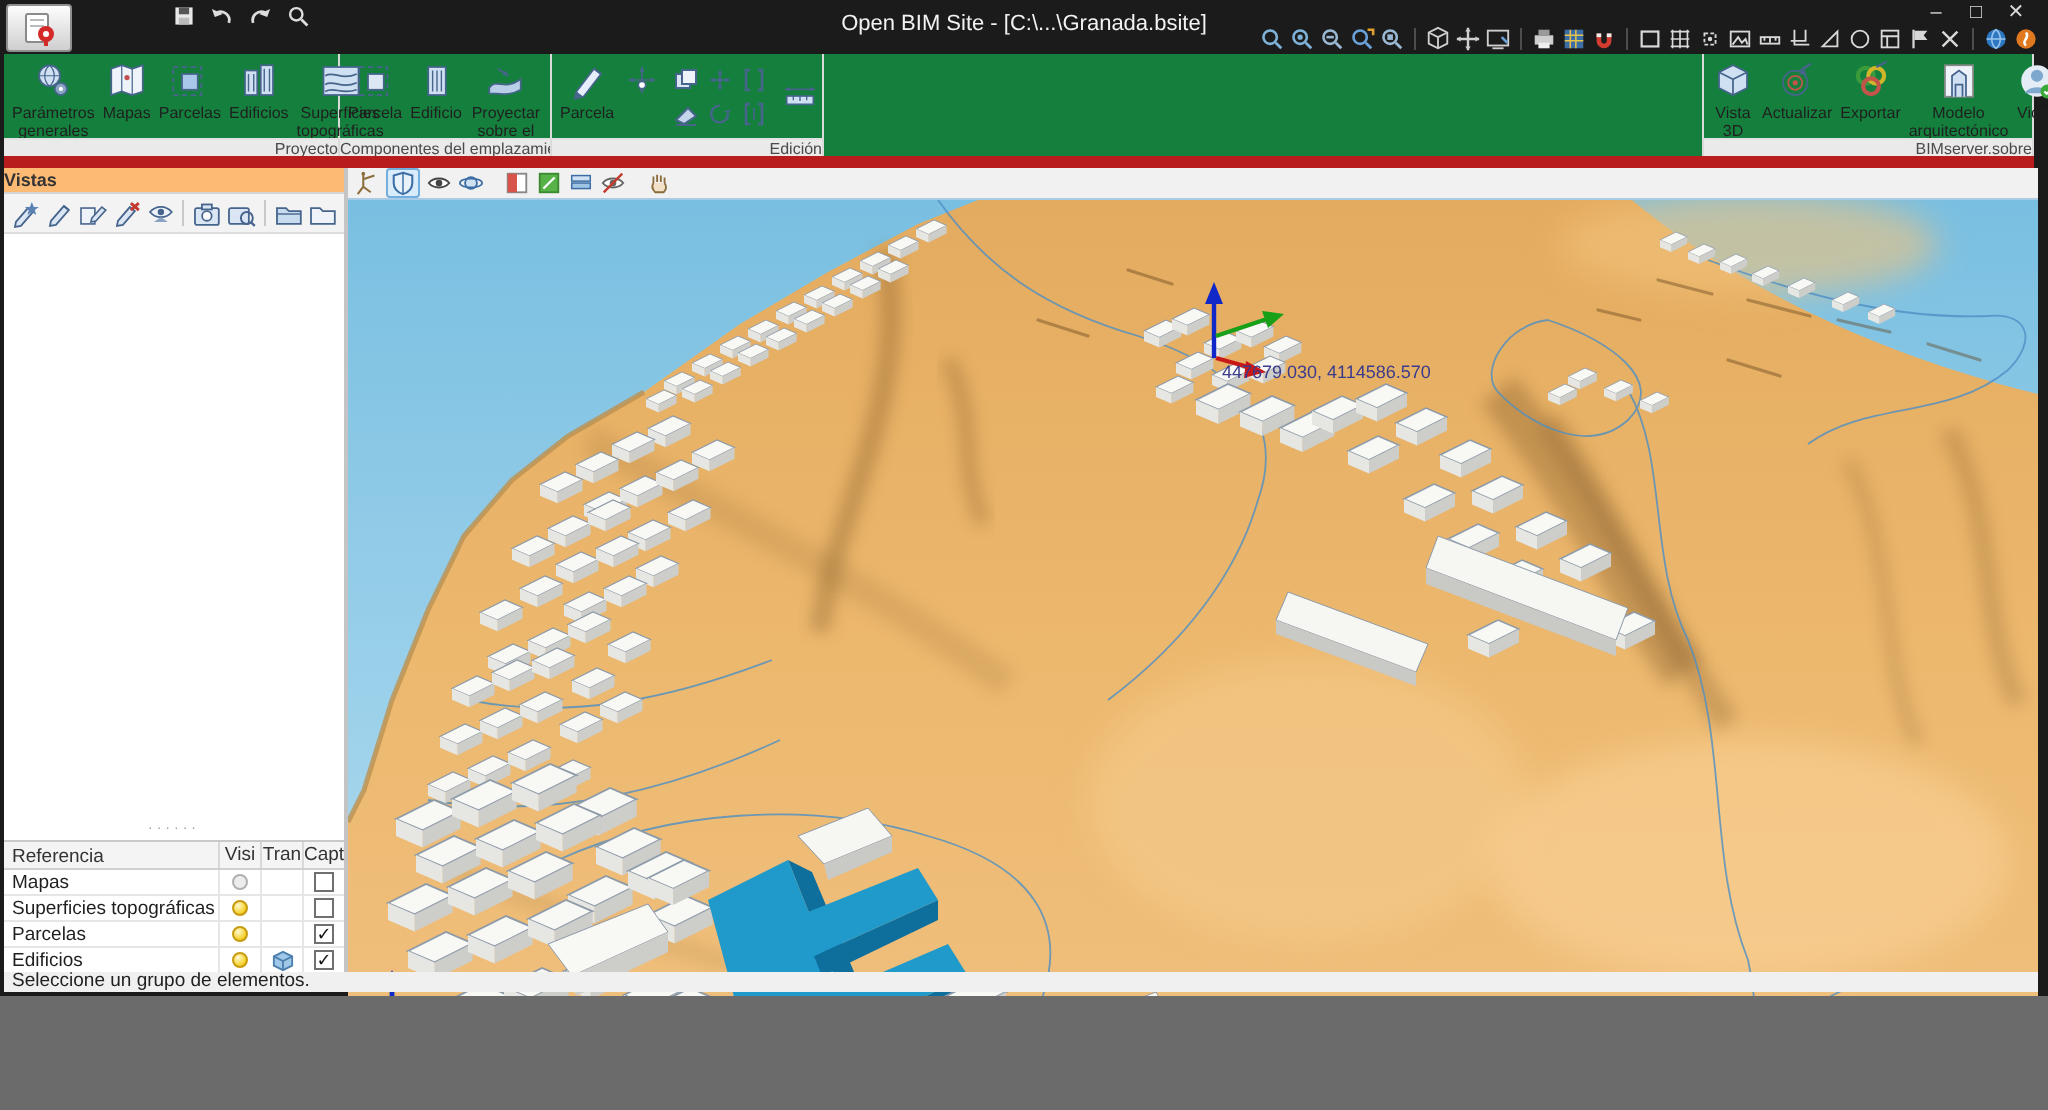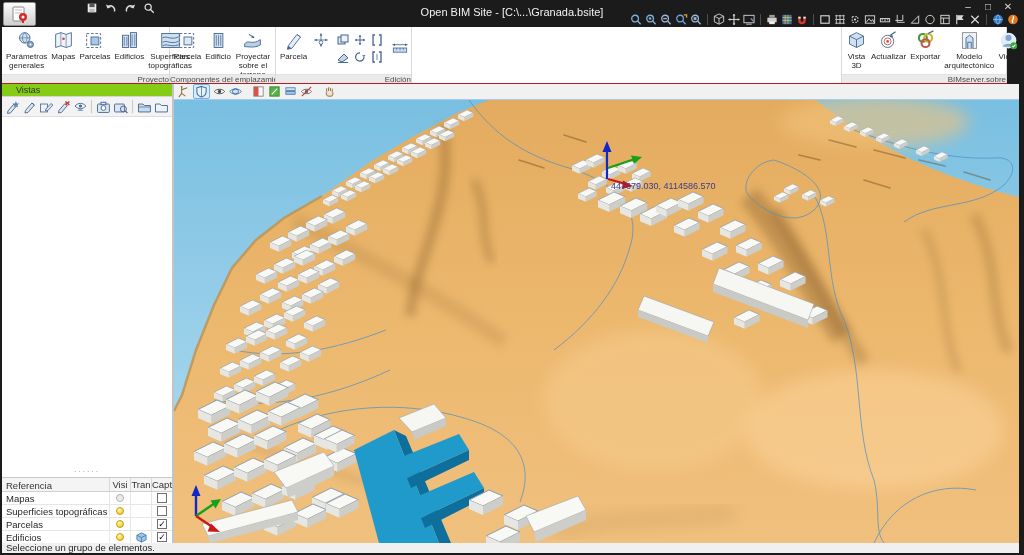--- a/index.html
+++ b/index.html
@@ -1,45 +1,45 @@
 <!DOCTYPE html>
 <html><head>
 <meta charset="utf-8">
 <style>
   html,body{margin:0;padding:0;background:#6b6b6b;font-family:"Liberation Sans",sans-serif}
   *{box-sizing:border-box}
-  .window{position:relative;width:1024px;height:555px;background:#1b1b1b;overflow:hidden}
+  .window{position:relative;width:1024px;height:498px;background:#1b1b1b;overflow:hidden}
 
   
   .titlebar{position:absolute;top:0;left:0;width:100%;height:27px;background:#1b1b1b;color:#e8e8e8}
   .appbtn{position:absolute;left:3px;top:2px;width:33px;height:24px;background:linear-gradient(#fdfdfd,#cfcfcf);border:1px solid #8f8f8f;border-radius:2px;display:flex;align-items:center;justify-content:center}
   .qat{position:absolute;left:86px;top:2px;display:flex;gap:7px;align-items:center}
   .qat svg{width:12px;height:12px}
   .title{position:absolute;top:6px;left:200px;right:200px;text-align:center;font-size:11px;color:#f2f2f2;white-space:nowrap}
   .winctl{position:absolute;top:0;right:6px;display:flex}
   .winctl span{width:20px;height:14px;font-size:10px;line-height:13px;text-align:center;color:#d8d8d8}
   .tbicons{position:absolute;top:13px;right:4px;display:flex;gap:1px;align-items:center}
   .ti{width:14px;height:13px;display:block}
   .tsep{width:1px;height:11px;background:#4d4d4d;margin:0 3px}
 
   
-  .ribbon{position:absolute;top:27px;left:2px;right:17px;height:57px;background:#ffffff;border-bottom:1px solid #b91c1c;display:flex}
+  .ribbon{position:absolute;top:27px;left:2px;right:7px;height:57px;background:#15803d;border-bottom:6px solid #b91c1c;display:flex}
   .rgroup{position:relative;border-right:1px solid #dadada;padding:2px 2px 10px}
   .rlabel{position:absolute;left:0;right:0;bottom:0;height:9px;line-height:9px;text-align:right;font-size:8px;color:#4a4a4a;background:#eaeaea;border-top:1px solid #e2e2e2;white-space:nowrap;overflow:hidden}
   .rbtns{display:flex;align-items:flex-start;height:100%}
   .rbtn{display:flex;flex-direction:column;align-items:center;padding:1px 2px;font-size:8px;line-height:9px;color:#1f1f1f;text-align:center;white-space:pre-line}
   .rbtn svg{width:21px;height:21px;margin-bottom:1px}
   .rsp{flex:1;border-right:none}
   .egrid{display:grid;grid-template-columns:15px 15px 15px;grid-auto-rows:15px;gap:2px;margin:4px 3px 0}
   .egrid svg{width:14px;height:14px}
   .ebig svg{width:20px;height:20px}
 
   
   .vpanel{position:absolute;top:84px;left:2px;width:172px;bottom:12px;background:#fff;border-right:2px solid #c4c4c4}
-  .vhead{height:13px;background:#84cc16;font-size:9px;font-weight:normal;padding:1px 14px;color:#333;border-bottom:1px solid #d5d5d5}
+  .vhead{height:13px;background:#fdba74;font-size:9px;font-weight:bold;padding:1px 0;color:#333;border-bottom:1px solid #d5d5d5}
   .vtools{height:20px;background:#f3f3f3;display:flex;align-items:center;gap:2px;padding:0 3px;border-bottom:1px solid #ddd}
   .vtools svg{width:15px;height:14px}
   .vsep{width:1px;height:13px;background:#c9c9c9;margin:0 2px}
   .trow{height:13px;font-size:9.5px;display:flex;align-items:center;color:#1f1f1f}
   .trow.sel{background:#cde5f7}
   .chev{margin:0 4px 0 6px}
   .ind2{padding-left:32px}
   .splitdots{position:absolute;left:0;right:0;bottom:68px;height:6px;text-align:center;color:#9a9a9a;font-size:7px;line-height:5px;letter-spacing:2px}
   .ltable{position:absolute;left:0;right:0;bottom:0;height:66px;border-top:1px solid #c9c9c9;font-size:9.5px;color:#1f1f1f;background:#fff}
   .lrow{display:flex;height:13px;align-items:flex-end;border-bottom:1px solid #e6e6e6}

